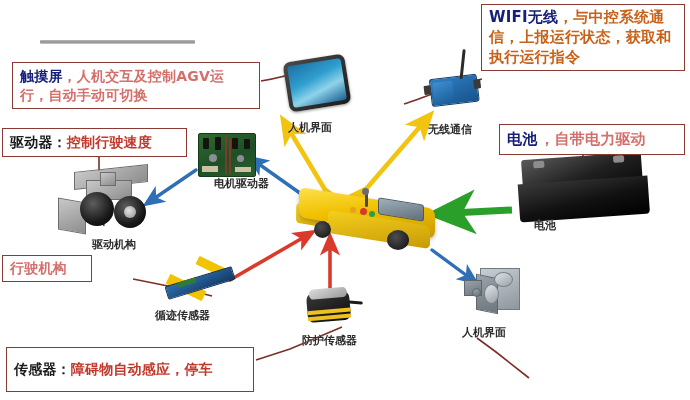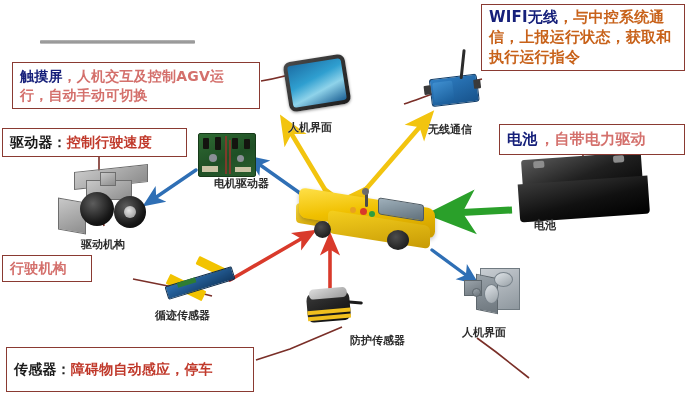--- a/index.html
+++ b/index.html
@@ -384,19 +384,19 @@
   <div class="callout" style="left:6px;top:347px;width:248px;min-height:45px;font-size:14px;">
     <div class="inner">
       <span class="t-black">传感器：</span><span class="t-red">障碍物自动感应，停车</span>
     </div>
   </div>
 
 
   <div class="caption" style="left:288px;top:120px;">人机界面</div>
   <div class="caption" style="left:428px;top:122px;">无线通信</div>
   <div class="caption" style="left:190px;top:176px;padding-left:24px;">电机驱动器</div>
-  <div class="caption" style="left:81px;top:237px;">驱动机构</div>
+  <div class="caption" style="left:92px;top:237px;">驱动机构</div>
   <div class="caption" style="left:155px;top:308px;">循迹传感器</div>
-  <div class="caption" style="left:302px;top:333px;margin-left:48px;">防护传感器</div>
+  <div class="caption" style="left:302px;top:333px;">防护传感器</div>
   <div class="caption" style="left:534px;top:218px;">电池</div>
   <div class="caption" style="left:462px;top:325px;">人机界面</div>
 
 </div>
 
 </body></html>

